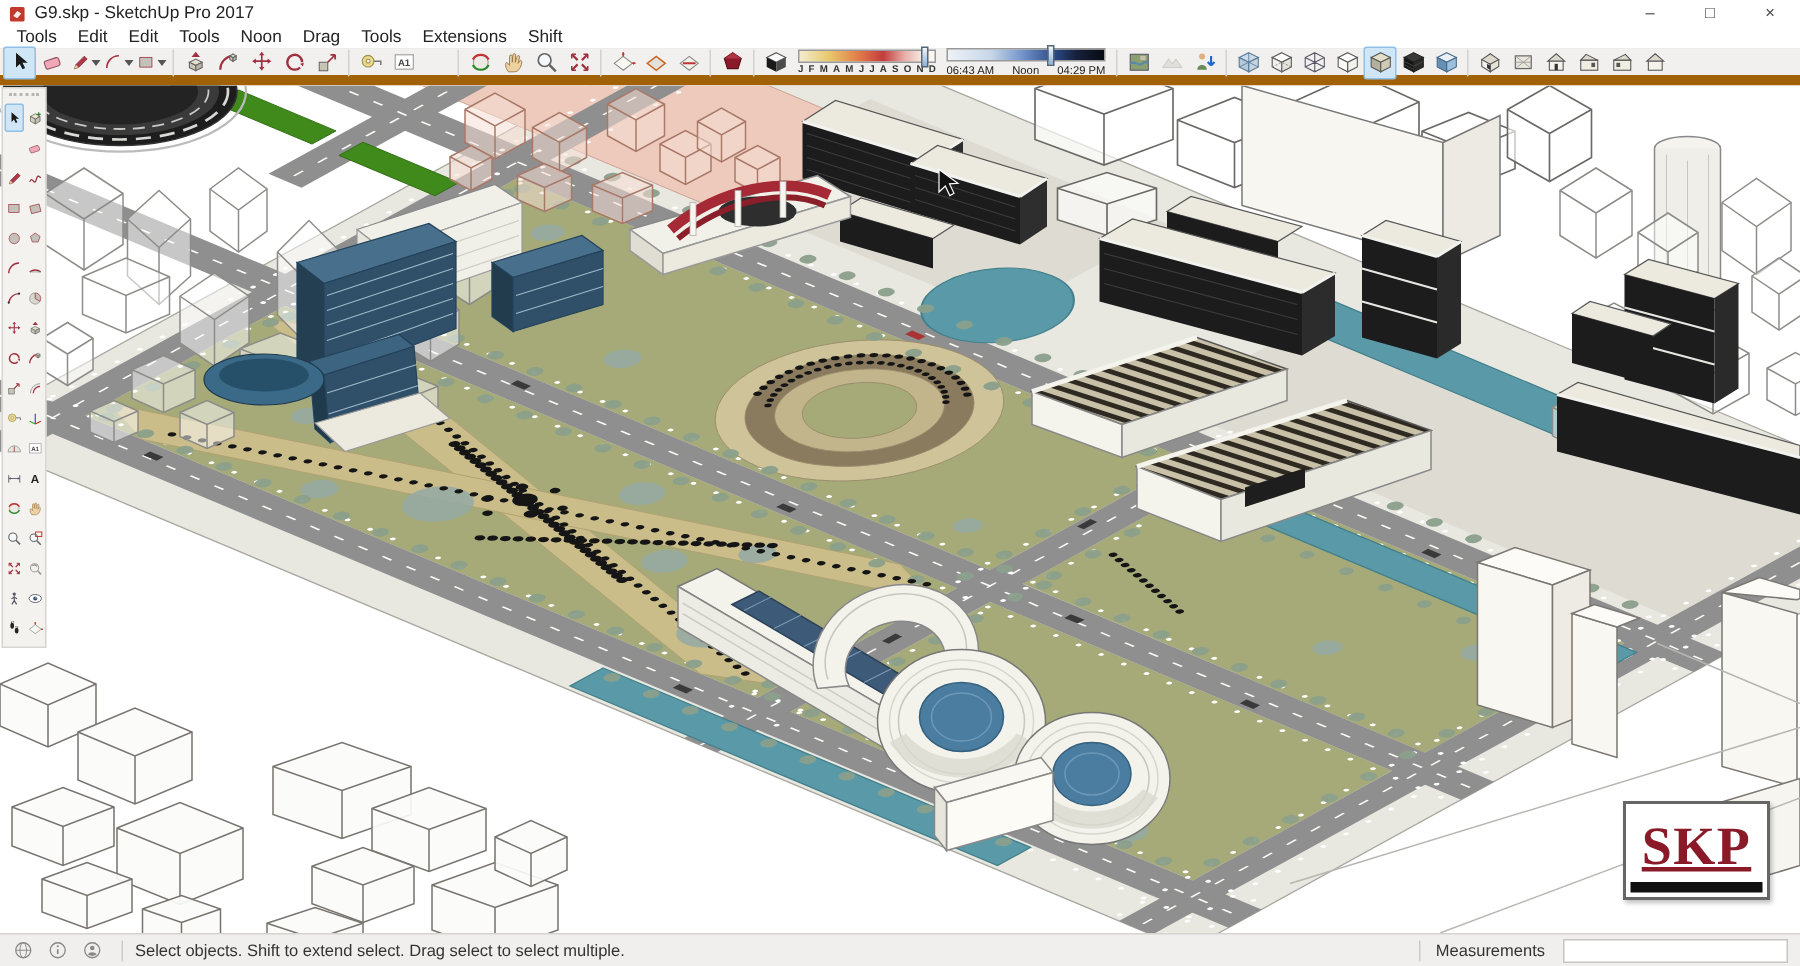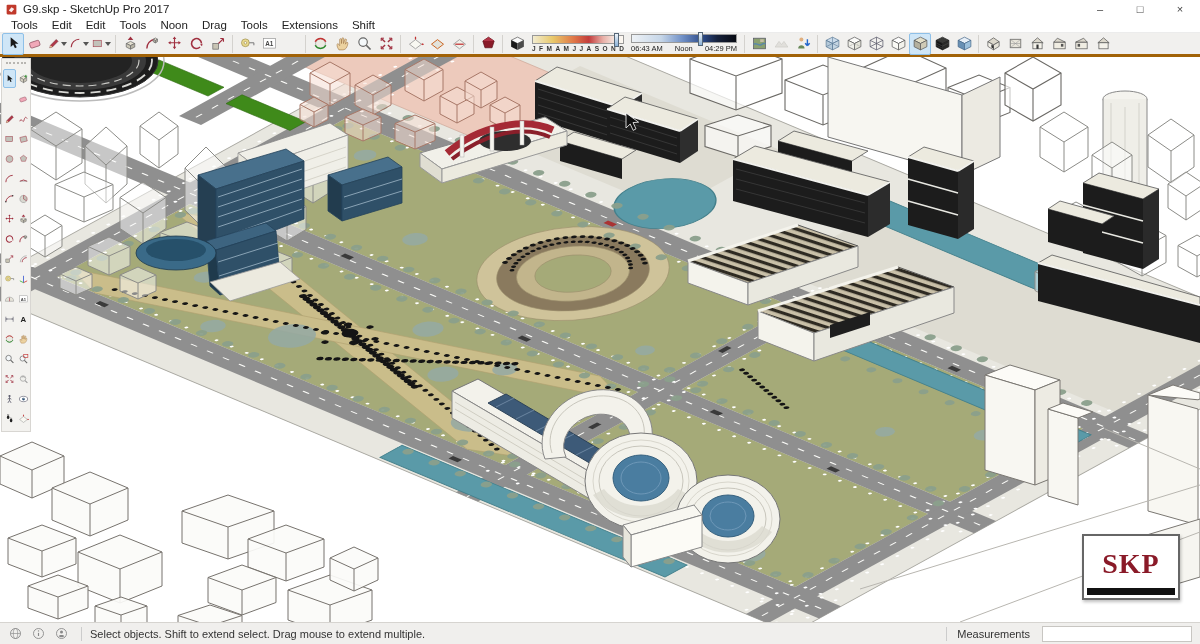--- a/index.html
+++ b/index.html
@@ -11,21 +11,21 @@
   .titlebar .logo { width:13px; height:13px; margin-right:5px; }
   .titlebar .title { font-size:11.5px; color:#222; flex:1; }
   .wctl { display:flex; height:18px; }
   .wctl span { width:40px; text-align:center; font-size:11px; color:#444; line-height:18px; cursor:default; }
 
   
   .menubar { height:15px; display:flex; align-items:center; background:#fff; padding-left:4px; border-bottom:1px solid #ececec; }
   .menubar span { font-size:11.5px; color:#222; padding:0 7px; }
 
   
-  .toolbar { height:24px; display:flex; align-items:center; background:#f1f0ee; padding:0 2px; border-bottom:3px solid #a16207; }
+  .toolbar { height:24px; display:flex; align-items:center; background:#f1f0ee; padding:0 2px; border-bottom:7px solid #a16207; }
   .tb-flex { display:flex; align-items:center; }
   .tb-btn { position:relative; display:inline-flex; align-items:center; justify-content:center; width:22px; height:22px; border:1px solid transparent; border-radius:2px; }
   .tb-btn svg { width:17px; height:17px; }
   .tb-btn.active { background:var(--selection_highlight); border-color:#8ec0e8; }
   .tb-btn.disabled { opacity:.4; }
   .tb-btn .dd { width:0; height:0; border-left:3px solid transparent; border-right:3px solid transparent; border-top:4px solid #555; margin-left:1px; }
   .sep { width:1px; height:18px; background:#d4d2ce; margin:0 3px; flex:none; }
 
   .shadow-ctl { display:flex; align-items:center; gap:7px; padding:0 4px; }
   .slider { position:relative; width:92px; }
@@ -42,21 +42,21 @@
   .grip { height:4px; border-top:2px dotted #b8b6b2; margin:1px 3px 3px 3px; }
   .pl-grid { display:grid; grid-template-columns:13px 13px; gap:1px; justify-content:center; }
   .pl-btn { width:13px; height:19px; display:flex; align-items:center; justify-content:center; border:1px solid transparent; border-radius:2px; }
   .pl-btn svg { width:12px; height:12px; }
   .pl-btn.active { background:var(--selection_highlight); border-color:#8ec0e8; }
 
   
   .viewport { position:absolute; top:57px; left:0; right:0; bottom:22px; background:#fff; overflow:hidden; }
   .watermark { position:absolute; right:20px; bottom:22px; width:98px; height:66px; background:#fff; border:2px solid #666; box-shadow:1px 2px 3px rgba(0,0,0,.25); display:flex; align-items:center; justify-content:center; }
   .watermark:after { content:""; position:absolute; left:3px; right:3px; bottom:3px; height:7px; background:#111; }
-  .watermark .wm-text { font-family:"Liberation Serif","DejaVu Serif",serif; font-weight:bold; font-size:28px; color:var(--skp_red); letter-spacing:1px; margin-bottom:6px; }
+  .watermark .wm-text { font-family:"Liberation Serif","DejaVu Serif",serif; font-weight:bold; font-size:36px; color:var(--skp_red); letter-spacing:1px; margin-bottom:6px;text-decoration:underline; }
 
   
   .statusbar { position:absolute; left:0; right:0; bottom:0; height:22px; background:#f0efed; border-top:1px solid #d6d4d0; display:flex; align-items:center; padding:0 8px; }
   .st-ic { width:15px; height:15px; margin-right:8px; }
   .st-ic svg { width:15px; height:15px; }
   .st-msg { font-size:11px; color:#333; margin-left:4px; }
   .st-spacer { flex:1; }
   .meas-label { font-size:11px; color:#333; margin:0 12px 0 6px; }
   .meas-input { width:150px; height:16px; border:1px solid #c8c6c2; background:#fff; font-size:10px; padding:0 3px; }
 
@@ -1136,20 +1136,20 @@
     <span class="st-ic"><svg>
           <use href="#i-s-geo"></use>
         </svg></span>
     <span class="st-ic"><svg>
           <use href="#i-s-info"></use>
         </svg></span>
     <span class="st-ic"><svg>
           <use href="#i-s-user"></use>
         </svg></span>
     <span class="vsep"></span>
-    <span class="st-msg">Select objects. Shift to extend select. Drag mouse to extend multiple.</span>
+    <span class="st-msg">Select objects. Shift to extend select. Drag select to select multiple.</span>
     <span class="st-spacer"></span>
     <span class="vsep"></span>
     <span class="meas-label">Measurements</span>
     <input class="meas-input" value="" style="">
   </div>
 
 </div>
 
 </body></html>

